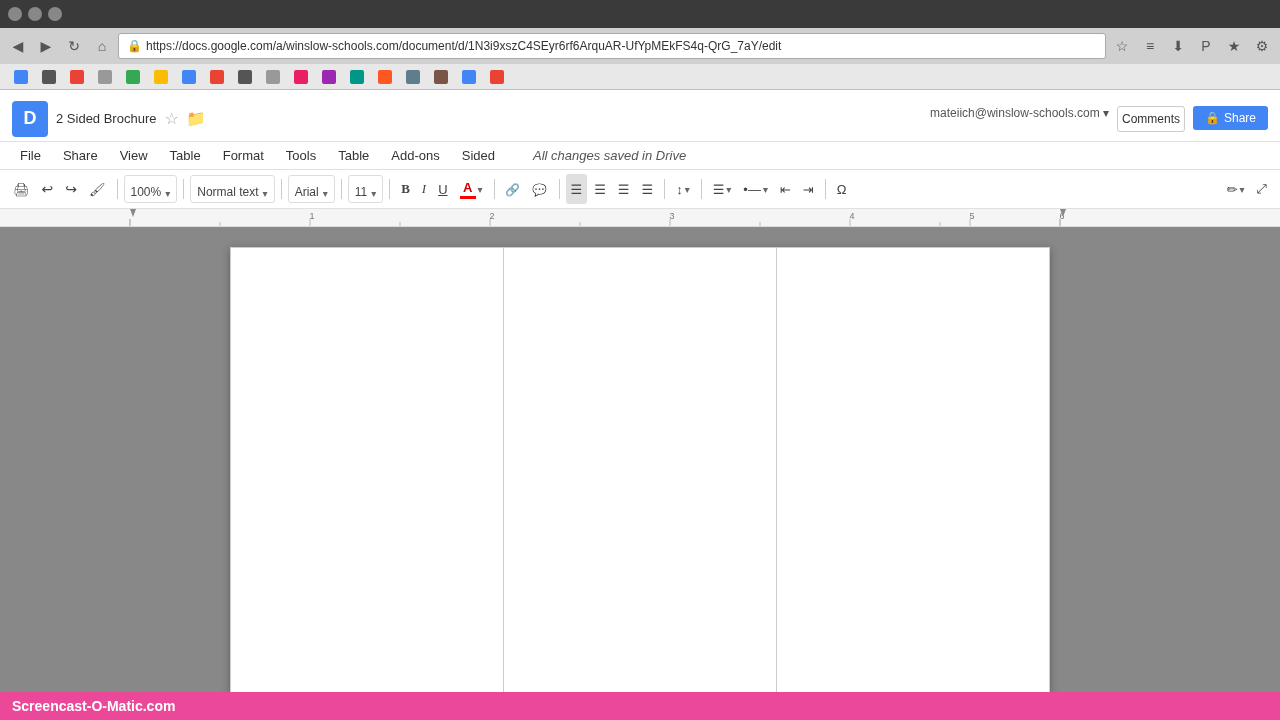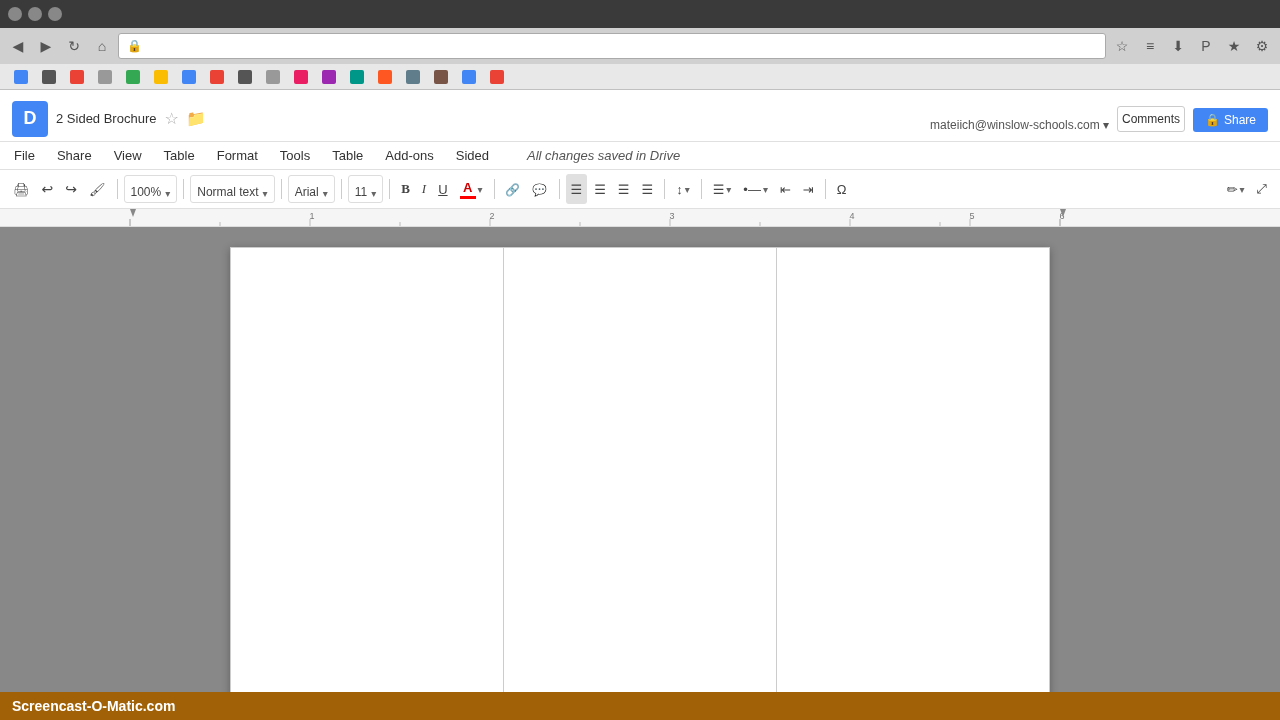--- a/index.html
+++ b/index.html
@@ -14,28 +14,28 @@
     
     .bookmarks-bar { background: #e8e8e8; height: 26px; display: flex; align-items: center; padding: 0 8px; gap: 2px; border-bottom: 1px solid #c0c0c0; overflow: hidden; }
     .bookmark-item { font-size: 11px; color: #333; padding: 2px 6px; cursor: pointer; display: flex; align-items: center; gap: 3px; white-space: nowrap; }
 
     
     .gdocs-header { background: white; padding: 6px 12px 0 12px; display: flex; align-items: center; justify-content: space-between; border-bottom: 1px solid #e0e0e0; }
     .gdocs-header-left { display: flex; align-items: center; gap: 8px; }
     .gdocs-title { font-size: 13px; color: #333; font-family: Arial, sans-serif; }
     .gdocs-star { color: #aaa; font-size: 16px; cursor: pointer; }
     .gdocs-folder { color: #aaa; font-size: 16px; cursor: pointer; }
-    .gdocs-header-right { display: flex; align-items: flex-end; gap: 8px; }
+    .gdocs-header-right { display: flex; align-items: flex-start; gap: 8px; }
 
     
     .btn-comments { background: white; border: 1px solid #ccc; border-radius: 3px; padding: 5px 4px; font-size: 12px; color: #333; cursor: pointer; }
     .btn-share { background: #4285f4; border: none; border-radius: 3px; padding: 5px 12px; font-size: 12px; color: white; cursor: pointer; display: flex; align-items: center; gap: 4px; }
 
     
-    .menu-bar { display: flex; align-items: center; padding: 2px 4px; gap: 2px; background: white; }
+    .menu-bar { display: flex; align-items: center; padding: 2px 10px; gap: 2px; background: white; }
     .menu-item { font-size: 13px; color: #333; padding: 4px 10px; cursor: pointer; border-radius: 3px; }
     .menu-status { font-size: 13px; color: #555; margin-left: 26px; font-style: italic; }
 
     
     .toolbar { background: white; border-top: 1px solid #e0e0e0; border-bottom: 1px solid #e0e0e0; padding: 4px 8px; display: flex; align-items: center; gap: 2px; height: 40px; }
     .toolbar-btn { background: none; border: none; cursor: pointer; padding: 3px 5px; border-radius: 3px; font-size: 13px; color: #444; display: flex; align-items: center; gap: 2px; height: 30px; }
     .toolbar-sep { width: 1px; height: 20px; background: #ccc; margin: 0 4px; }
     .toolbar-dropdown { background: none; border: 1px solid #ddd; border-radius: 3px; cursor: pointer; padding: 3px 6px; font-size: 12px; color: #444; display: flex; align-items: flex-end; gap: 4px; height: 28px; }
     .dropdown-arrow { font-size: 10px; color: #666; }
 
@@ -43,21 +43,21 @@
     .ruler { background: #f5f5f5; height: 18px; border-bottom: 1px solid #ddd; position: relative; overflow: hidden; display: flex; align-items: center; }
     .ruler-content { position: relative; width: 100%; height: 100%; }
 
     
     .doc-area { background: #888; display: flex; justify-content: center; padding: 20px 20px; height: calc(720px - 28px - 36px - 26px - 52px - 40px - 18px); overflow-y: auto; }
     .doc-page { background: white; width: 820px; min-height: 550px; box-shadow: 0 2px 8px rgba(0,0,0,0.3); position: relative; }
     .doc-table { border-collapse: collapse; width: 100%; height: 100%; position: absolute; top: 0; left: 0; }
     .doc-table td { border: 1px solid #ccc; vertical-align: top; padding: 8px; }
 
     
-    .screencast-bar { background: #a16207; color: white; font-size: 14px; font-weight: bold; padding: 4px 12px; height: 28px; display: flex; align-items: center; position: fixed; bottom: 0; left: 0; width: 100%; }
+    .screencast-bar { background: #ec4899; color: white; font-size: 14px; font-weight: bold; padding: 4px 12px; height: 28px; display: flex; align-items: center; position: fixed; bottom: 0; left: 0; width: 100%; }
 
     
     .icon-print::before { content: '🖨'; font-size: 13px; }
     .icon-undo::before { content: '↩'; font-size: 14px; }
     .icon-redo::before { content: '↪'; font-size: 14px; }
     .icon-format-paint::before { content: '🖌'; font-size: 13px; }
     .icon-bold::before { content: 'B'; font-size: 13px; font-weight: bold; font-family: serif; }
     .icon-italic::before { content: 'I'; font-size: 13px; font-style: italic; font-family: serif; }
     .icon-underline::before { content: 'U'; font-size: 13px; text-decoration: underline; }
     .icon-link::before { content: '🔗'; font-size: 12px; }
@@ -75,20 +75,21 @@
   <div class="browser-titlebar-btn"></div>
 </div>
 
 <div class="browser-nav">
   <button class="nav-btn">◀</button>
   <button class="nav-btn">▶</button>
   <button class="nav-btn">↻</button>
   <button class="nav-btn">⌂</button>
   <div class="address-bar">
     <span class="address-bar-icon">🔒</span>
+    <span>https://docs.google.com/a/winslow-schools.com/document/d/1N3i9xszC4SEyr6rf6ArquAR-UfYpMEkFS4q-QrG_7aY/edit</span>
   </div>
   <button class="nav-btn">☆</button>
   <button class="nav-btn">≡</button>
   <button class="nav-btn">⬇</button>
   <button class="nav-btn">P</button>
   <button class="nav-btn">★</button>
   <button class="nav-btn">⚙</button>
 </div>
 
 <div class="bookmarks-bar">

